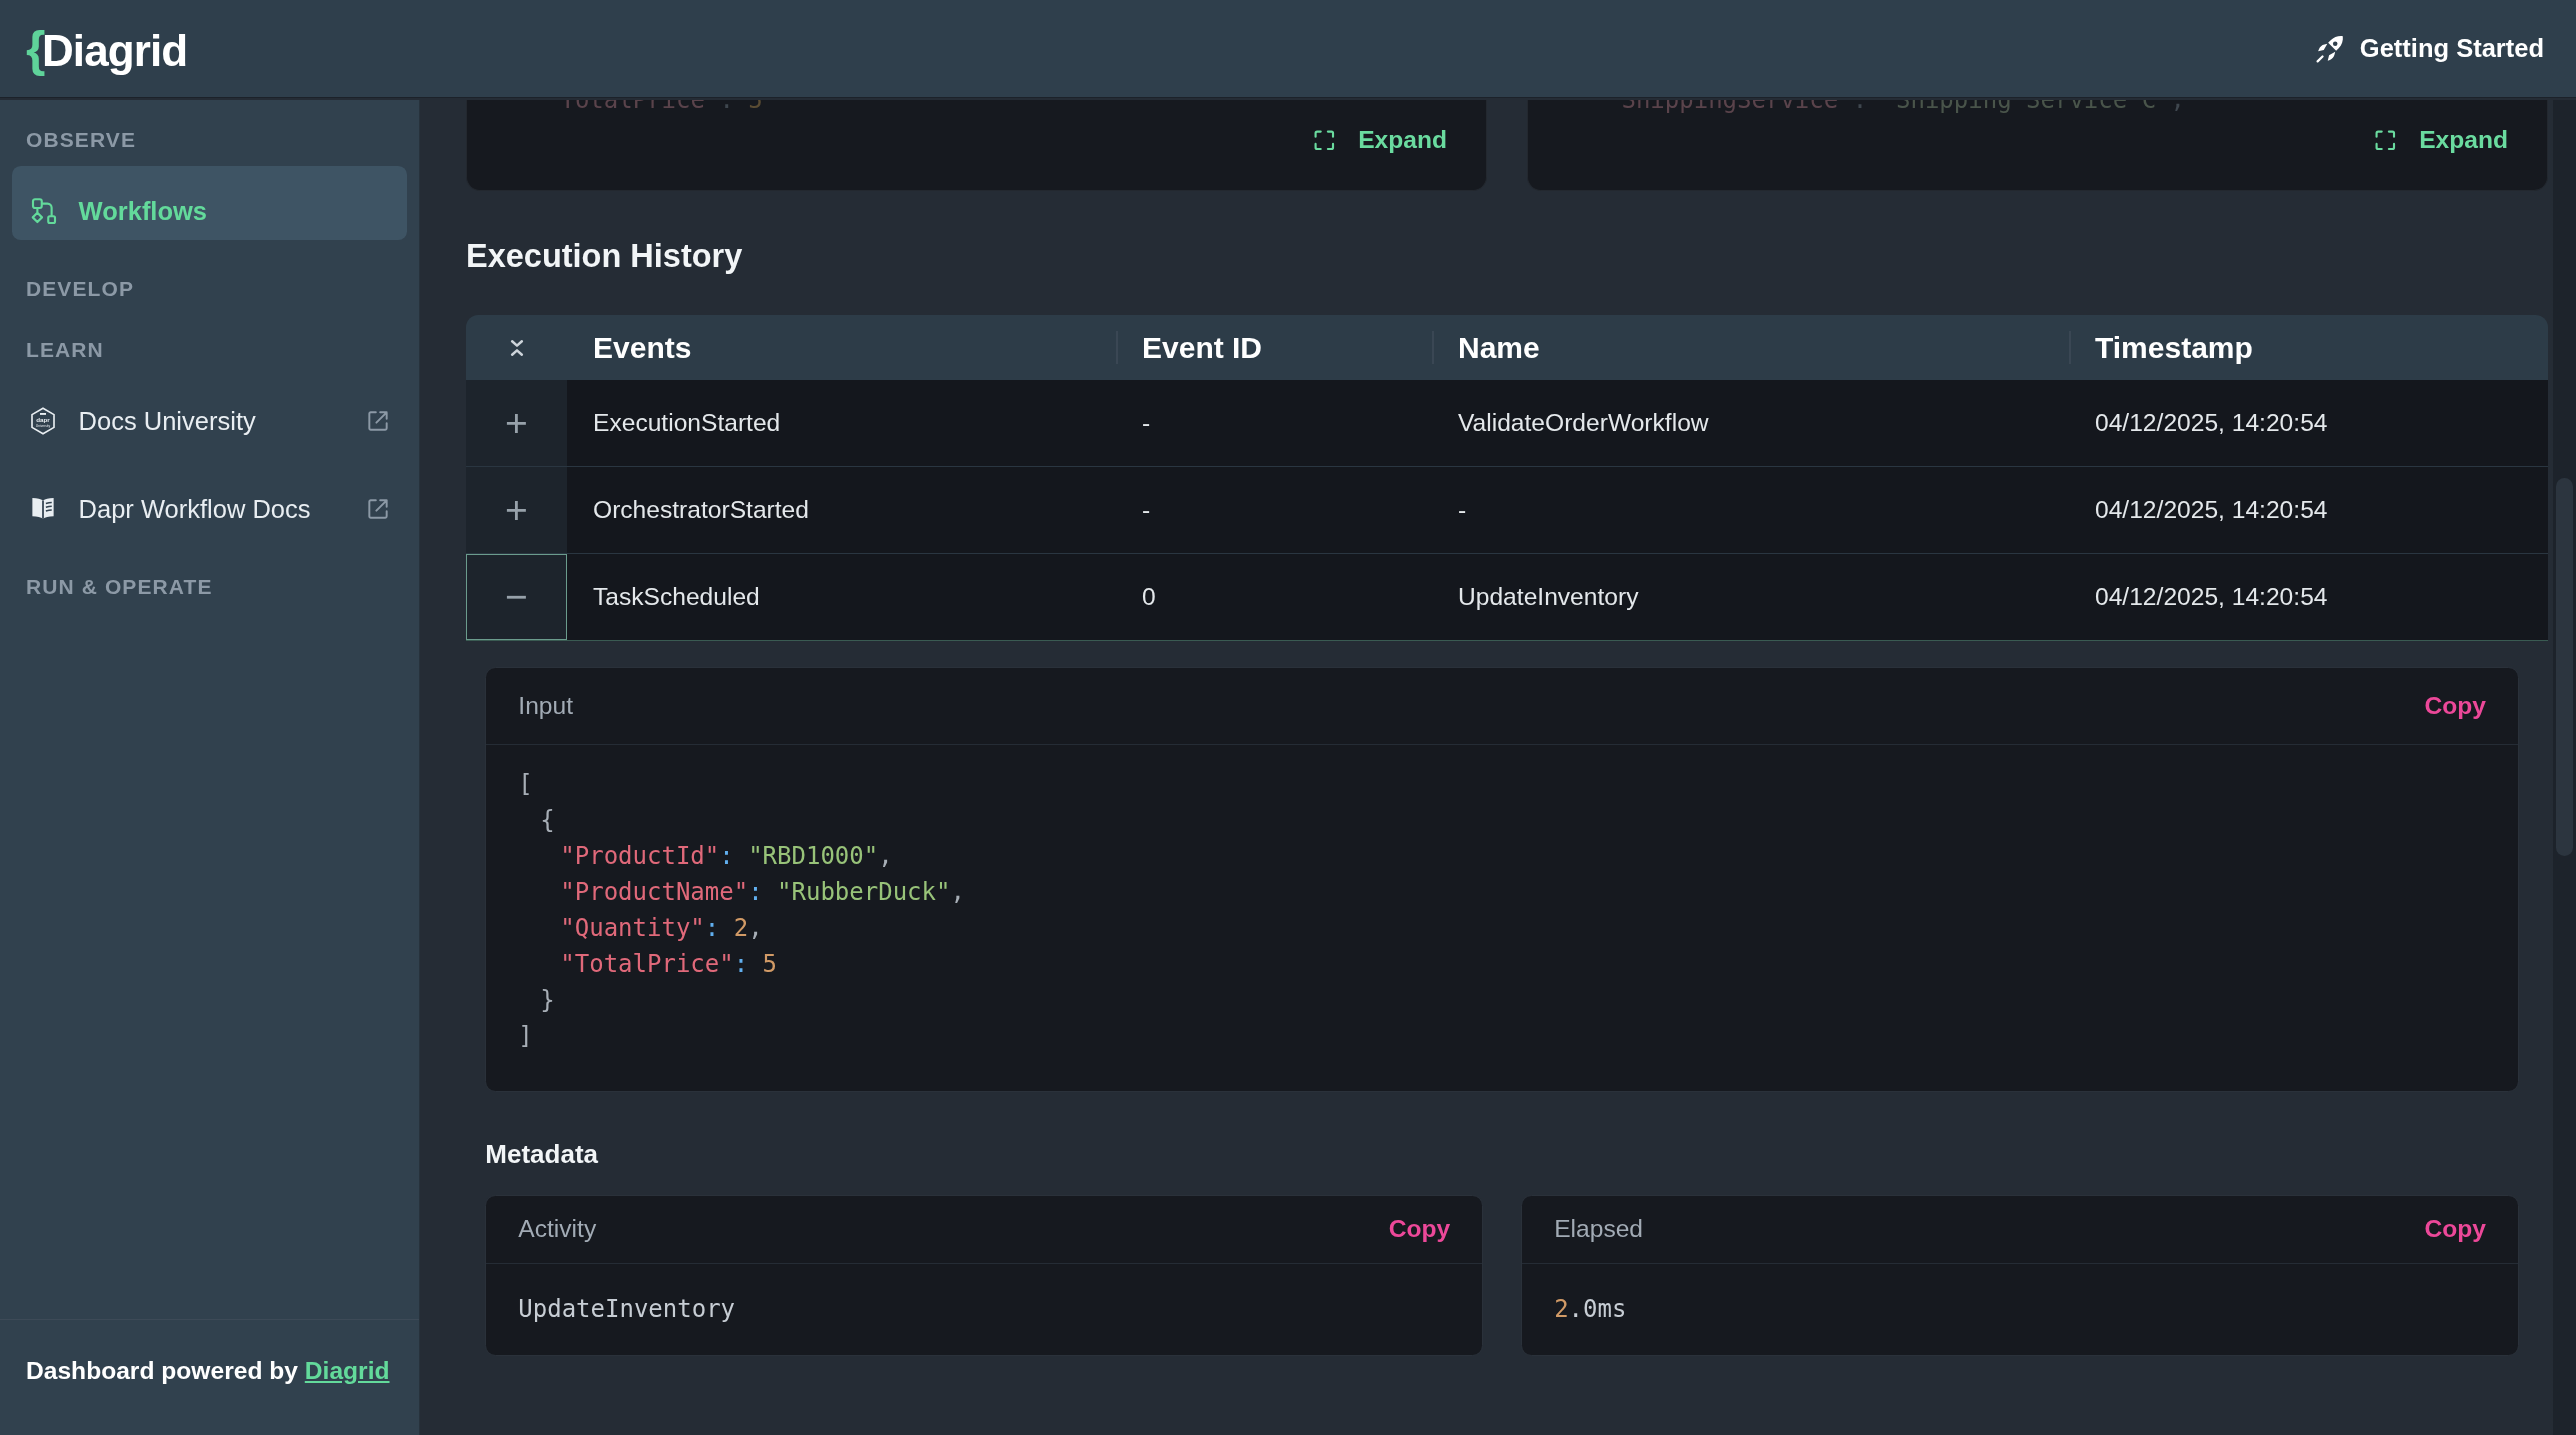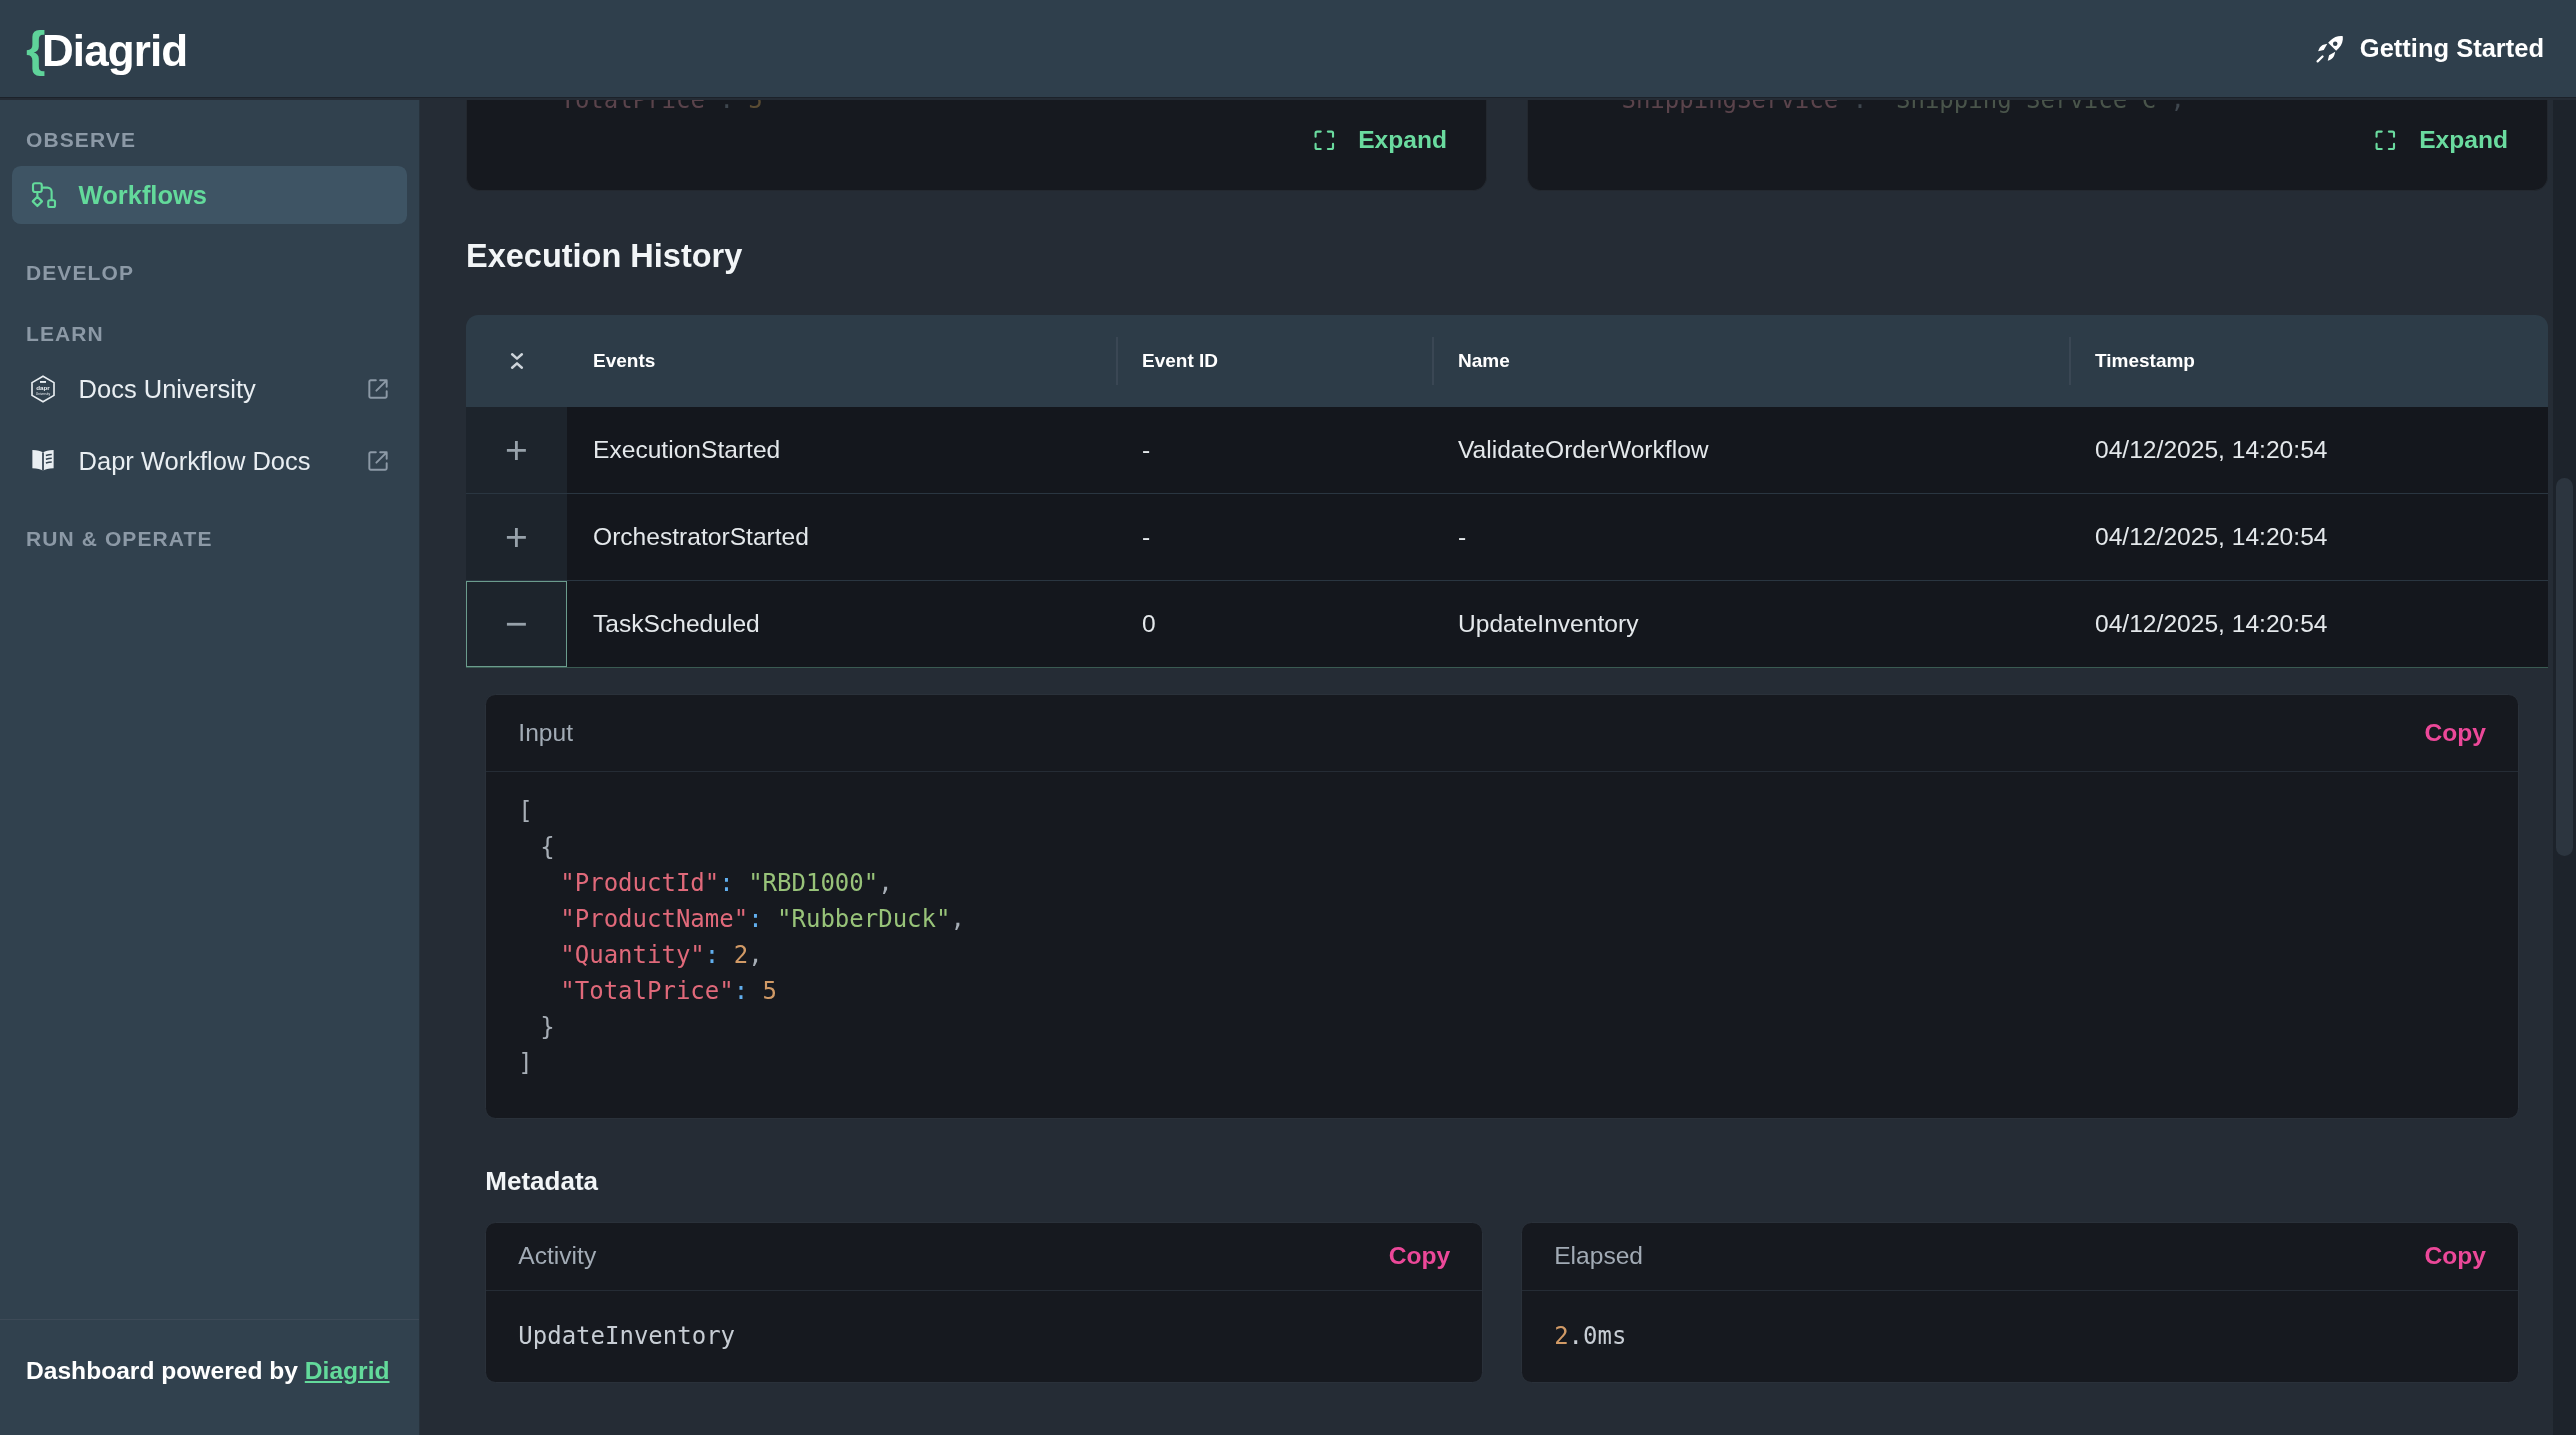--- a/index.html
+++ b/index.html
@@ -21,21 +21,21 @@
   .getting-started{display:flex;align-items:center;gap:14px;color:#ffffff;font-weight:bold;font-size:25.5px;cursor:pointer;}
   
   .sidebar{
     position:absolute;top:100px;left:0;width:420px;bottom:0;
     background:#31414e;border-right:1.8px solid #27323c;box-sizing:border-box;
   }
   .section-label{color:#8c99a6;font-size:21px;font-weight:bold;letter-spacing:1.1px;margin:37px 0 0 26px;}
   .section-label.first{margin-top:28px;}
   .nav-item{
     display:flex;align-items:center;height:58px;margin:14px 12.3px 0;
-    padding:0 16px 0 14px;border-radius:8.8px;color:#e9eef2;font-size:25.5px;cursor:pointer;
+    padding:16px 16px 0 14px;border-radius:8.8px;color:#e9eef2;font-size:25.5px;cursor:pointer;
   }
   .nav-item .icon{width:33px;display:flex;justify-content:center;align-items:center;color:#e9eef2;}
   .nav-item .label{margin-left:19.3px;white-space:nowrap;}
   .nav-item .ext{margin-left:auto;color:#8c99a6;display:flex;align-items:center;}
   .nav-item.active{background:#3e5464;color:#63da9b;font-weight:bold;}
   .nav-item.active .icon{color:#63da9b;}
   .sidebar-footer{
     position:absolute;left:0;right:0;bottom:0;border-top:1.8px solid #3d4a57;
     padding:37px 26px 51px;font-size:24.6px;font-weight:bold;color:#ffffff;white-space:nowrap;
   }
@@ -50,22 +50,22 @@
   .faded-code{position:absolute;top:-14px;left:79px;font-family:"DejaVu Sans Mono",monospace;font-size:24px;white-space:pre;}
   .dim-key{color:#5a434b;}  .dim-colon{color:#3f474f;}  .dim-str{color:#49544a;}  .dim-num{color:#5a4c33;}  .dim-punct{color:#3f474f;}
   .expand-btn{position:absolute;right:39px;top:26px;display:flex;align-items:center;gap:22px;color:#6adb9f;font-weight:bold;font-size:24.6px;cursor:pointer;}
   .page-title{margin:47px 0 0;color:#f2f5f7;font-size:32.5px;font-weight:bold;}
   .refresh-row{display:flex;justify-content:flex-end;margin-top:30px;padding-right:8.8px;}
   .refresh-btn{display:flex;align-items:center;gap:12.3px;color:#6adb9f;font-weight:bold;font-size:25.5px;cursor:pointer;}
   
   .table{margin-top:40px;}
   .thead{
     display:grid;grid-template-columns:101px 549px 316px 637px 1fr;
-    background:#2d3c48;border-radius:12.3px 12.3px 0 0;height:92px;
-    color:#ffffff;font-weight:bold;font-size:19px;
+    background:#2d3c48;border-radius:12.3px 12.3px 0 0;height:65px;
+    color:#ffffff;font-weight:bold;font-size:30px;
   }
   .th{position:relative;display:flex;align-items:center;padding-left:26px;}
   .th.sep::before{content:"";position:absolute;left:0;top:24%;height:52%;width:1.8px;background:#3a4754;}
   .th-expander{display:flex;align-items:center;justify-content:center;padding:0;cursor:pointer;}
   .trow{
     display:grid;grid-template-columns:101px 549px 316px 637px 1fr;
     height:86px;background:#14171d;color:#e4e8eb;font-size:24.6px;align-items:center;
   }
   .trow + .trow{border-top:1.8px solid #2a3641;}
   .trow.expanded{border-bottom:1.8px solid #3a5b52;}

